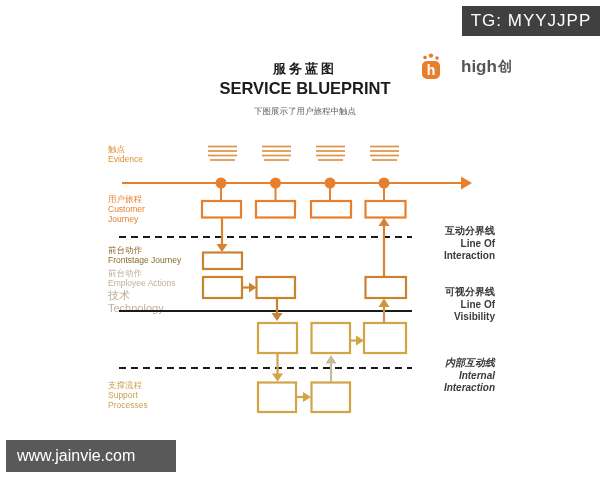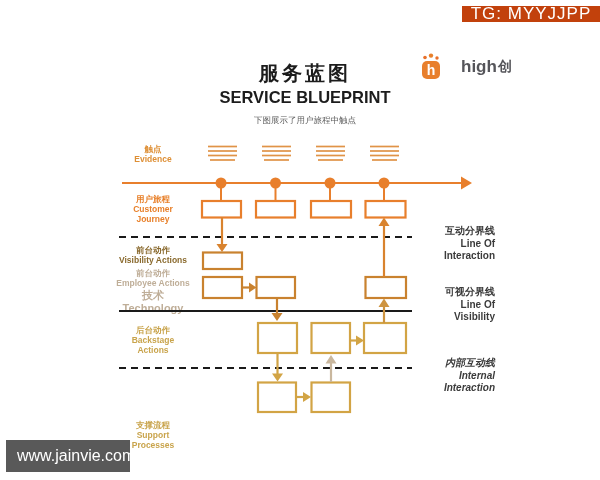--- a/index.html
+++ b/index.html
@@ -2,48 +2,48 @@
 <html><head>
 <meta charset="utf-8">
 <style>
   html,body { margin:0; padding:0; background:#fff; }
   .canvas {
     position:relative; width:600px; height:480px; background:#ffffff;
     font-family:"Liberation Sans","DejaVu Sans",sans-serif; overflow:hidden;
   }
   
   .tg-badge {
-    position:absolute; left:462px; top:6px; width:138px; height:16px;
-    background:#c2410c; color:#fff; font-size:17px;
+    position:absolute; left:462px; top:6px; width:138px; height:30px;
+    background:#404040; color:#fff; font-size:17px;
     display:flex; align-items:center; justify-content:center; letter-spacing:1px;
   }
   .www-badge {
-    position:absolute; left:6px; top:440px; width:124px; height:32px;
+    position:absolute; left:6px; top:440px; width:170px; height:32px;
     background:#595959; color:#fff; font-size:16px;
     display:flex; align-items:center; padding-left:11px; box-sizing:border-box;
   }
   
   .header { position:absolute; left:150px; top:60px; width:310px; text-align:center; }
-  .title-zh { font-size:20px; font-weight:bold; color:#1c1c1c; letter-spacing:3px; }
+  .title-zh { font-size:13px; font-weight:bold; color:#1c1c1c; letter-spacing:3px; }
   .title-en { font-size:16.5px; font-weight:bold; color:#1c1c1c; margin-top:1px; }
   .subtitle { margin-top:8px; font-size:8.5px; color:#5a5a5a; line-height:1.3; }
   
   .logo { position:absolute; left:419px; top:53px; display:flex; align-items:center; }
   .logo-text { font-size:17px; font-weight:bold; color:#55555a; margin-left:18px; }
   .logo-suffix { font-size:14px; font-weight:600; color:#55555a; margin-left:1px; }
   
-  .row-label { position:absolute; left:108px; width:90px; text-align:center;
-               font-weight:bold; line-height:1.2; }
+  .row-label { position:absolute; left:108px; width:90px; text-align:left;
+               font-weight:normal; line-height:1.2; }
   .lab-evidence   { top:144px; color:#de8f35; font-size:8.5px; }
   .lab-journey    { top:194px; color:#e8802a; font-size:8.5px; }
   .lab-frontstage { top:245px; color:#8a6a2e; font-size:8.5px; }
   .lab-employee   { top:268px; color:#bfae98; font-size:8.5px; }
   .lab-technology { top:289px; color:#bfae98; font-size:11px; }
   .lab-backstage  { top:325px; color:#c9a44c; font-size:8.5px; }
-  .lab-support    { top:380px; color:#c9a44c; font-size:8.5px;margin-top:40px; }
+  .lab-support    { top:380px; color:#c9a44c; font-size:8.5px; }
   
   .line-label { position:absolute; left:423px; width:72px; text-align:right;
                 font-weight:bold; color:#3b3b3b; font-size:10px; line-height:1.25; }
   .lab-interaction { top:225px; }
   .lab-visibility  { top:286px; }
   .lab-internal    { top:357px;font-style:italic; }
   .diagram-svg { position:absolute; left:0; top:0; }
 </style>
 </head>
 <body>
@@ -77,34 +77,29 @@
     <div>触点</div>
     <div>Evidence</div>
   </div>
   <div class="row-label lab-journey">
     <div>用户旅程</div>
     <div>Customer</div>
     <div>Journey</div>
   </div>
   <div class="row-label lab-frontstage">
     <div>前台动作</div>
-    <div>Visibility Actions</div>
+    <div>Frontstage Journey</div>
   </div>
   <div class="row-label lab-employee">
     <div>前台动作</div>
     <div>Employee Actions</div>
   </div>
   <div class="row-label lab-technology">
     <div>技术</div>
     <div>Technology</div>
-  </div>
-  <div class="row-label lab-backstage">
-    <div>后台动作</div>
-    <div>Backstage</div>
-    <div>Actions</div>
   </div>
   <div class="row-label lab-support">
     <div>支撑流程</div>
     <div>Support</div>
     <div>Processes</div>
   </div>
 
   <div class="line-label lab-interaction">
     <div>互动分界线</div>
     <div>Line Of</div>

